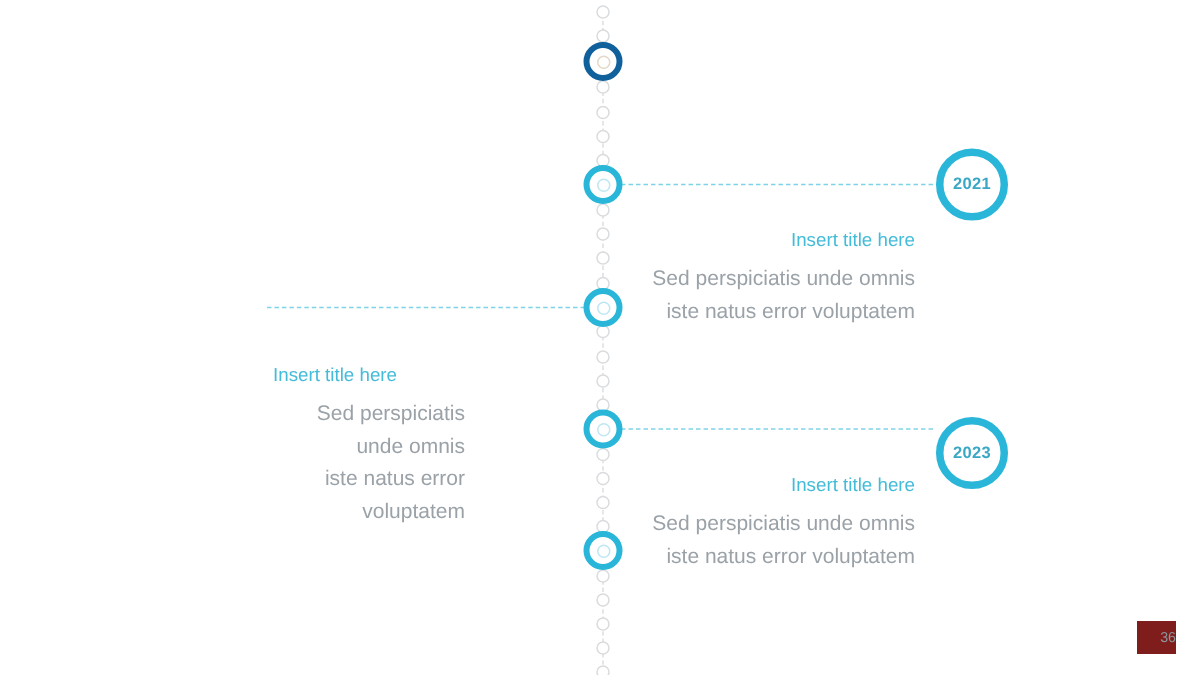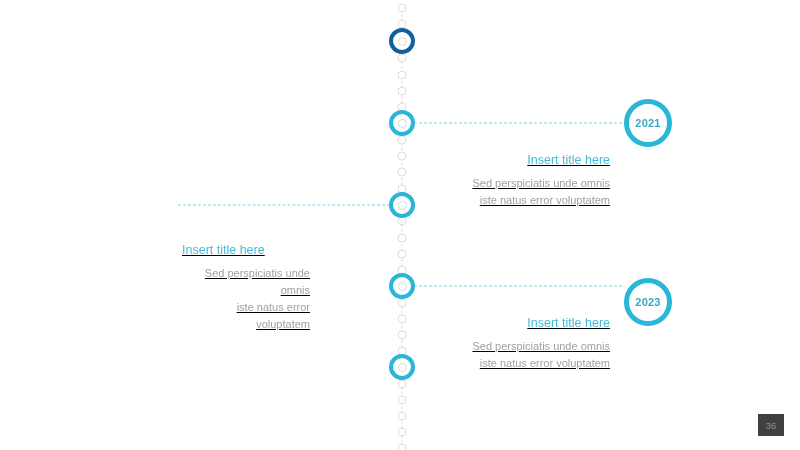--- a/index.html
+++ b/index.html
@@ -77,46 +77,46 @@
     justify-content:center;
   }
   .year-badge span {
     font-size:11px;
     font-weight:bold;
     color:#3aa8c4;
     letter-spacing:0.2px;
   }
 
   
-  .block { position:absolute; width:240px;text-decoration:underline; }
+  .block { position:absolute; width:240px; }
   .block .title {
     font-size:12.5px;
     color:#43bcd9;
     line-height:1.35;
     margin-bottom:6px;
     font-weight:normal;
   }
   .block .body {
-    font-size:11px;
+    font-size:14px;
     color:#9aa2a8;
     line-height:1.55;
   }
   .block.right { text-align:right; }
   .block.left .title { text-align:left; }
   .block.left .body  { text-align:right; }
 
   
   #page-num {
     position:absolute;
     right:16px; bottom:14px;
     width:26px; height:22px;
-    background:#404040;
+    background:#7f1d1d;
     display:flex;
     align-items:center;
-    justify-content:center;
+    justify-content:flex-end;
     font-size:9.5px;
     color:#8d9498;
   }
 </style>
 </head>
 <body>
 
 <div id="slide">
 
   <div id="spine">

